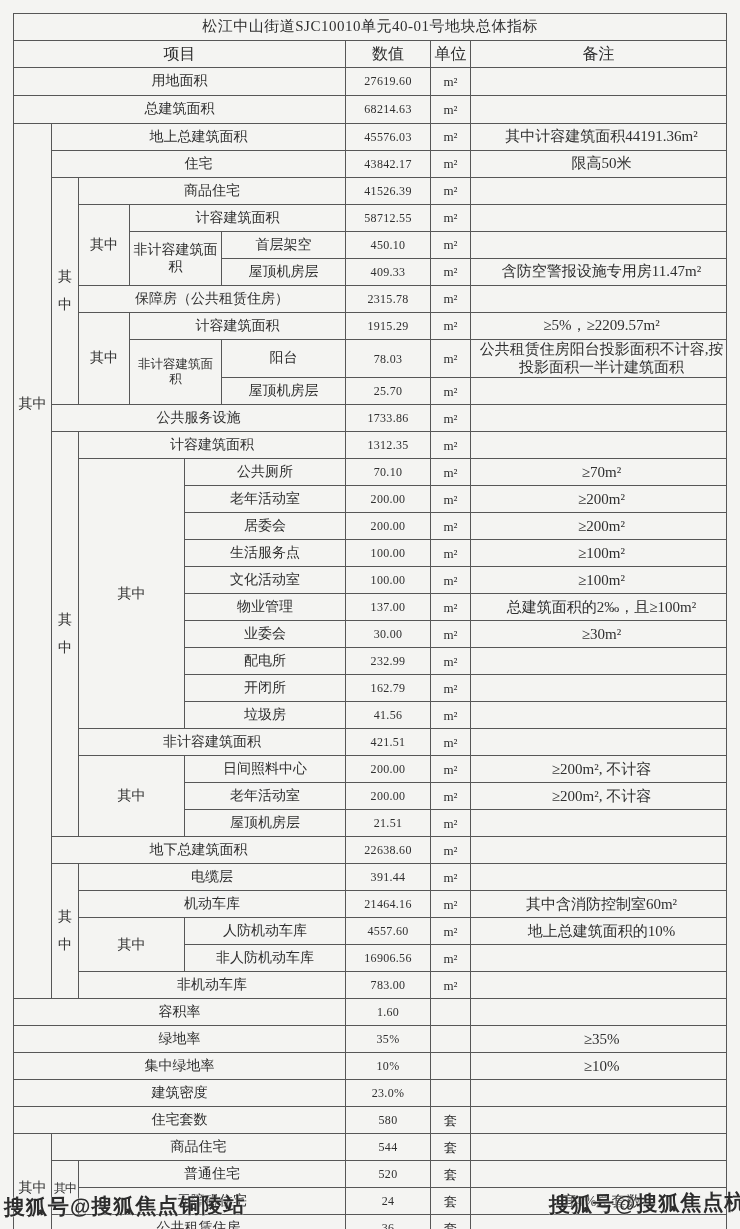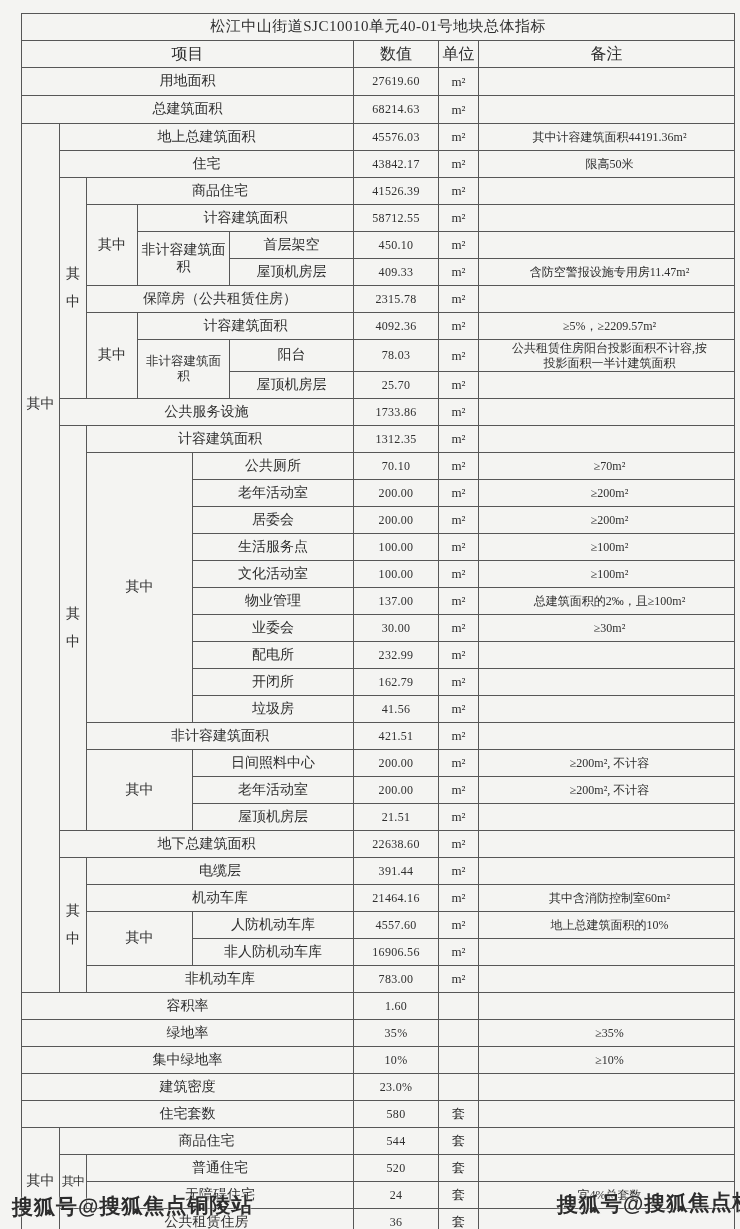--- a/index.html
+++ b/index.html
@@ -2,39 +2,39 @@
 <html><head>
 <meta charset="utf-8">
 <style>
   html,body{margin:0;padding:0;}
   body{
     width:740px;height:1229px;position:relative;overflow:hidden;
     background:#f4f4f2;
     font-family:"Liberation Serif","DejaVu Serif",serif;
     color:#2f2f2f;
   }
-  .page{position:absolute;inset:0;margin-left:8px;}
+  .page{position:absolute;inset:0;}
   table.indic{
     position:absolute;left:13px;top:13px;width:713px;
     border-collapse:collapse;table-layout:fixed;
   }
   td{
     border:1.6px solid #575757;
     text-align:center;vertical-align:middle;
     padding:1px 2px;height:24px;
     font-size:14px;line-height:1.18;
     overflow:hidden;word-break:break-all;
   }
   td.title{font-size:15px;letter-spacing:.5px;}
   td.hdr{font-size:16px;}
   td.lbl{font-size:14px;}
   td.lbls{font-size:12.5px;}
   td.val{font-size:12px;letter-spacing:.3px;}
   td.unit{font-size:13px;font-family:Liberation Serif, serif;}
-  td.rem{font-size:12px;white-space:pre-line;word-break:normal;padding-left:8px;}
+  td.rem{font-size:15px;white-space:pre-line;word-break:normal;padding-left:8px;}
   td.qz{font-size:14px;}
   td.qzs{font-size:12px;padding:0;letter-spacing:-1px;}
   td.qzv{white-space:pre-line;line-height:2.0;font-size:14px;}
   td.qz1{vertical-align:top;padding-top:272px;font-size:14px;}
   .wm{
     position:absolute;z-index:6;
     font-family:"Liberation Sans","DejaVu Sans",sans-serif;
     font-weight:bold;font-size:21px;color:#2c2c2c;
     letter-spacing:1px;white-space:nowrap;
     text-shadow:0 0 2px rgba(244,244,242,.85), 0 0 1px rgba(255,255,255,.9);
@@ -123,21 +123,21 @@
         </tr>
         <tr style="height: 26px;">
           <td colspan="4" class="lbl">保障房（公共租赁住房）</td>
           <td class="val">2315.78</td>
           <td class="unit">m²</td>
           <td class="rem"></td>
         </tr>
         <tr style="height: 26px;">
           <td rowspan="3" class="qz">其中</td>
           <td colspan="3" class="lbl">计容建筑面积</td>
-          <td class="val">4092.36</td>
+          <td class="val">1915.29</td>
           <td class="unit">m²</td>
           <td class="rem">≥5%，≥2209.57m²</td>
         </tr>
         <tr style="height: 32px;">
           <td colspan="2" rowspan="2" class="lbls">非计容建筑面积</td>
           <td class="lbl">阳台</td>
           <td class="val">78.03</td>
           <td class="unit">m²</td>
           <td class="rem">公共租赁住房阳台投影面积不计容,按
 投影面积一半计建筑面积</td>

